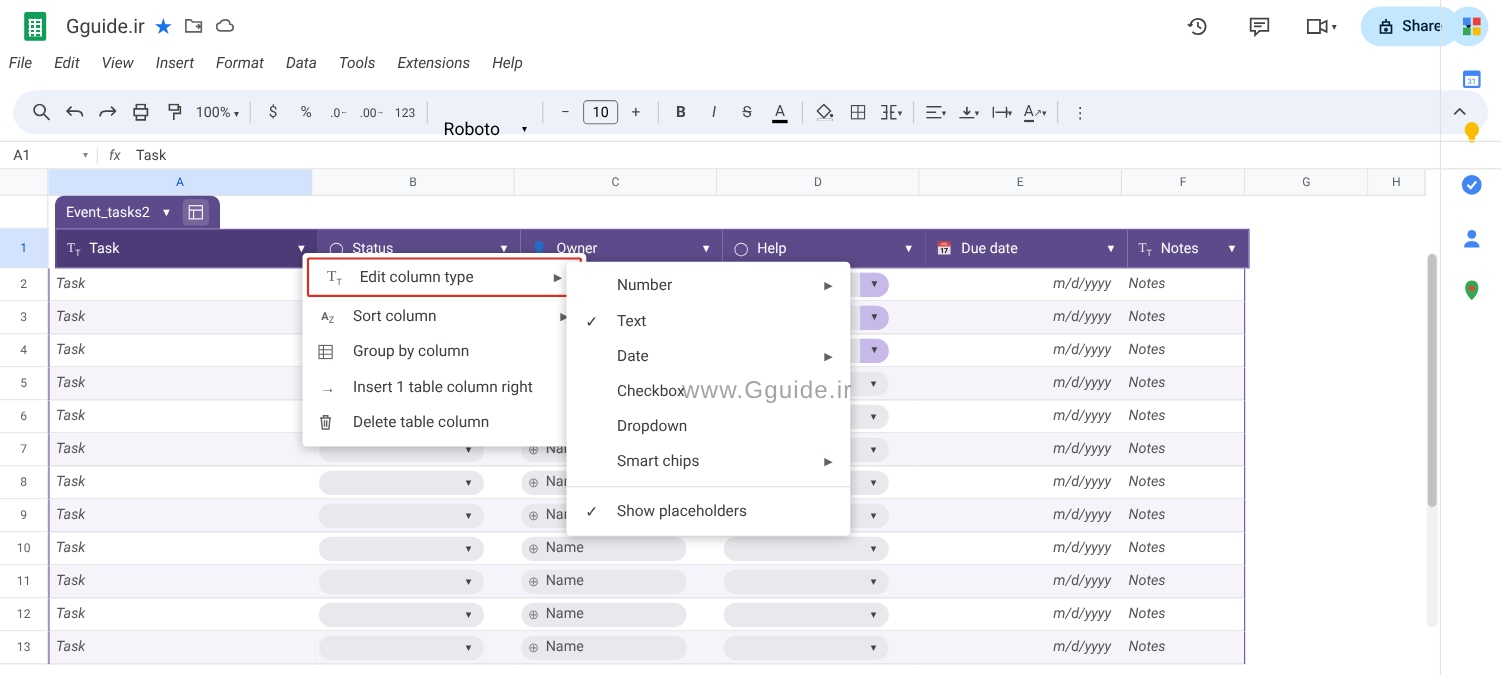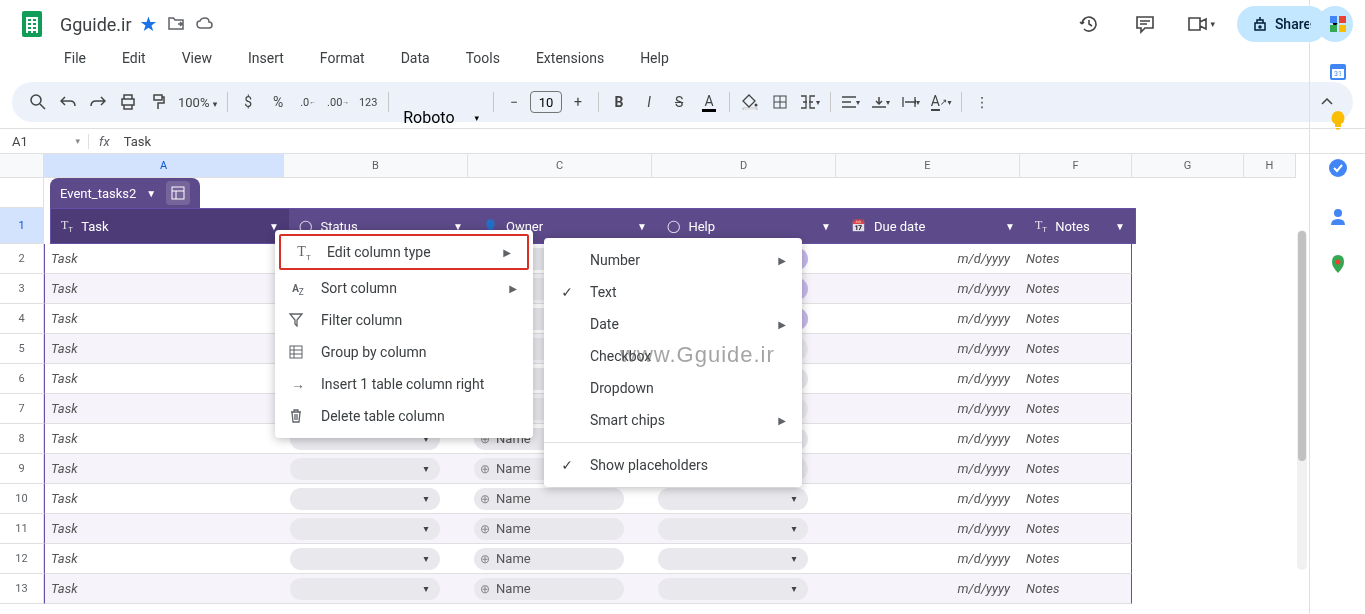--- a/index.html
+++ b/index.html
@@ -13,21 +13,21 @@
 .doc-title { font-size: 18px; color: #3c4043; margin-right: 8px; }
 .title-icons { display: flex; gap: 10px; align-items: center; }
 .title-icons span { color: #5f6368; font-size: 16px; }
 .star { color: #1a73e8 !important; font-size: 20px !important; }
 .titlebar-right { margin-left: auto; display: flex; gap: 16px; align-items: center; }
 .circ-btn { width: 40px; height: 40px; border-radius: 50%; display: flex; align-items: center; justify-content: center; color: #444; }
 .share-btn { background: #c2e7ff; border-radius: 40px; height: 36px; padding: 0 16px; display: flex; align-items: center; gap: 8px; color: #001d35; font-size: 14px; font-weight: 500; }
 .share-dd { background: #c2e7ff; border-radius: 50%; width: 36px; height: 36px; display: flex; align-items: center; justify-content: center; margin-left: -10px; }
 
 
-.menubar { display: flex; height: 26px; padding-left: 56px; gap: 20px; }
+.menubar { display: flex; height: 26px; gap: 4px; font-style: italic; }
 .menubar span { font-size: 14px; color: #3c4043; padding: 2px 8px; }
 
 
 .toolbar { display: flex; align-items: center; height: 40px; margin: 8px 12px 0 12px; background: #edf2fa; border-radius: 24px; padding: 0 12px; gap: 2px; }
 .tb-btn { width: 28px; height: 28px; display: flex; align-items: center; justify-content: center; color: #444; font-size: 14px; border-radius: 4px; }
 .tb-sep { width: 1px; height: 20px; background: #c7c7c7; margin: 0 4px; }
 .tb-text { font-size: 13px; color: #444; padding: 0 4px; }
 .font-sel { display: flex; align-items: center; gap: 20px; padding: 0 8px; margin-top: 31px; }
 .fs-box { border: 1px solid #747775; border-radius: 4px; width: 32px; height: 22px; display: flex; align-items: center; justify-content: center; font-size: 13px; }
 .collapse { margin-left: auto; }
@@ -81,21 +81,21 @@
 .pill.stage-p .tail { position: absolute; right: 0; top: 0; width: 26px; height: 22px; background: #c7b9ea; border-radius: 0 14px 14px 0; display: flex; align-items: center; justify-content: center; }
 
 
 .menu { position: absolute; background: #fff; border-radius: 4px; box-shadow: 0 2px 10px rgba(0,0,0,0.25); z-index: 20; padding: 6px 0; }
 .menu-item { display: flex; align-items: center; height: 32px; padding: 0 16px 0 14px; gap: 14px; font-size: 14px; color: #3c4043; position: relative; }
 .menu-item .mi-arrow { margin-left: auto; font-size: 10px; color: #5f6368; }
 .menu-item .mi-icon { width: 18px; color: #5f6368; font-size: 14px; text-align: center; }
 .menu-item .mi-check { width: 18px; color: #3c4043; font-size: 14px; text-align: center; }
 .menu1 { left: 275px; top: 230px; width: 258px; }
 .menu1 .hl { border: 2px solid #d93025; border-radius: 2px; margin: -2px 4px 2px 4px; }
-.menu2 { left: 544px; top: 238px; width: 258px; }
+.menu2 { left: 515px; top: 238px; width: 258px; }
 .menu-sep { height: 1px; background: #e0e0e0; margin: 6px 0; }
 
 
 .sidepanel { position: absolute; right: 0; top: 0; width: 56px; height: 614px; border-left: 1px solid #e0e0e0; display: flex; flex-direction: column; align-items: center; padding-top: 14px; gap: 28px; }
 .sp-icon { width: 20px; height: 20px; }
 
 
 .wm { position: absolute; left: 620px; top: 342px; font-size: 22px; color: rgba(90,90,90,0.55); font-family: Arial; z-index: 50; letter-spacing: 1px; }
 
 
@@ -640,28 +640,20 @@
       </div>
     </div>
     <div class="menu-item">
       <span class="mi-icon"><span style="font-size:10px"><b>A</b><sub>Z</sub></span></span>
       <span>Sort column</span>
       <span class="mi-arrow">▶</span>
     </div>
     <div class="menu-item">
       <span class="mi-icon">
         <svg width="14" height="14" viewBox="0 0 14 14">
-          <path fill="none" stroke="#5f6368" stroke-width="1.3" d="M1 1 L13 1 L8 7 L8 13 L6 11 L6 7 Z"></path>
-        </svg>
-      </span>
-      <span>Filter column</span>
-    </div>
-    <div class="menu-item">
-      <span class="mi-icon">
-        <svg width="14" height="14" viewBox="0 0 14 14">
           <rect x="1" y="1" width="12" height="12" fill="none" stroke="#5f6368"></rect>
           <line x1="1" y1="5" x2="13" y2="5" stroke="#5f6368"></line>
           <line x1="1" y1="9" x2="13" y2="9" stroke="#5f6368"></line>
           <line x1="5" y1="1" x2="5" y2="13" stroke="#5f6368"></line>
         </svg>
       </span>
       <span>Group by column</span>
     </div>
     <div class="menu-item">
       <span class="mi-icon"><span>→</span></span>

